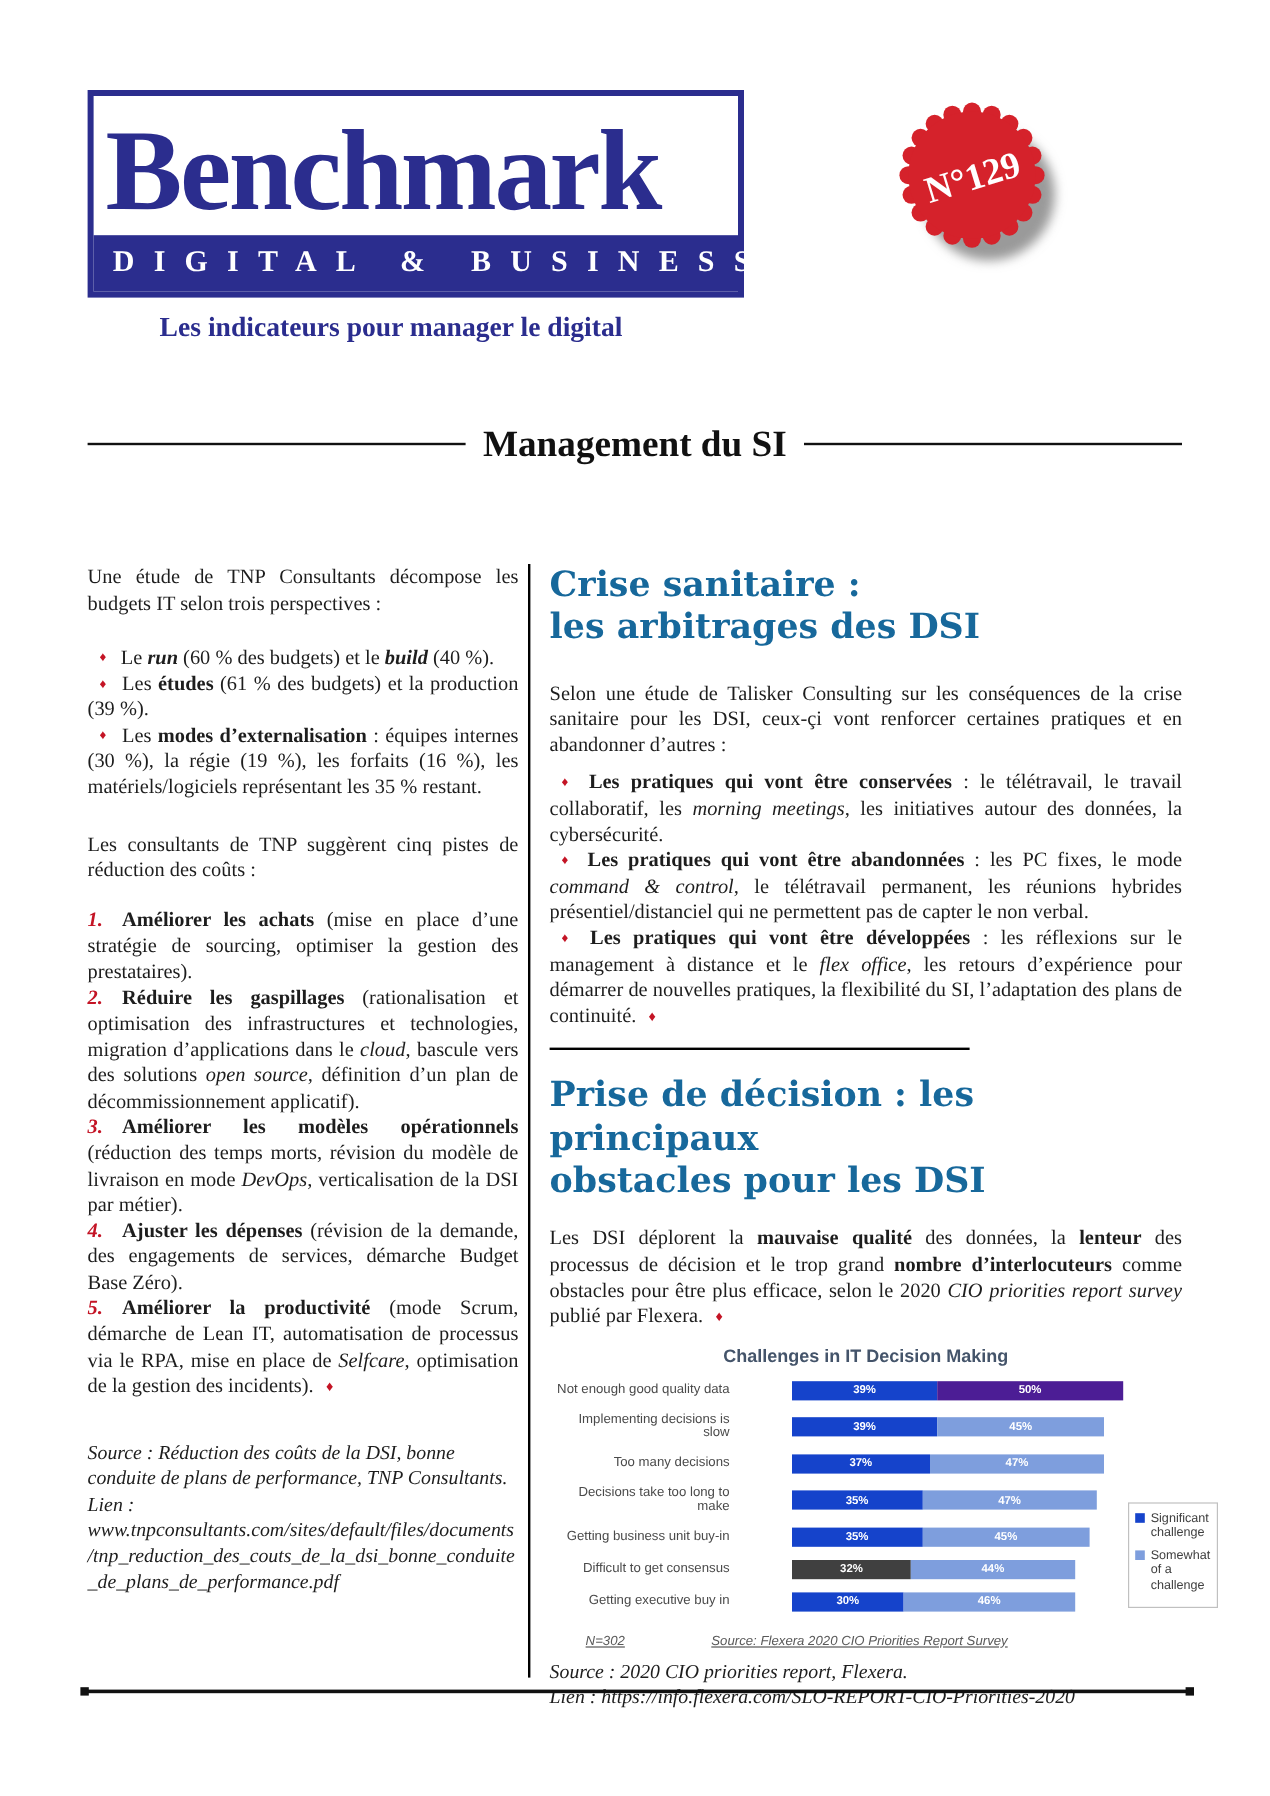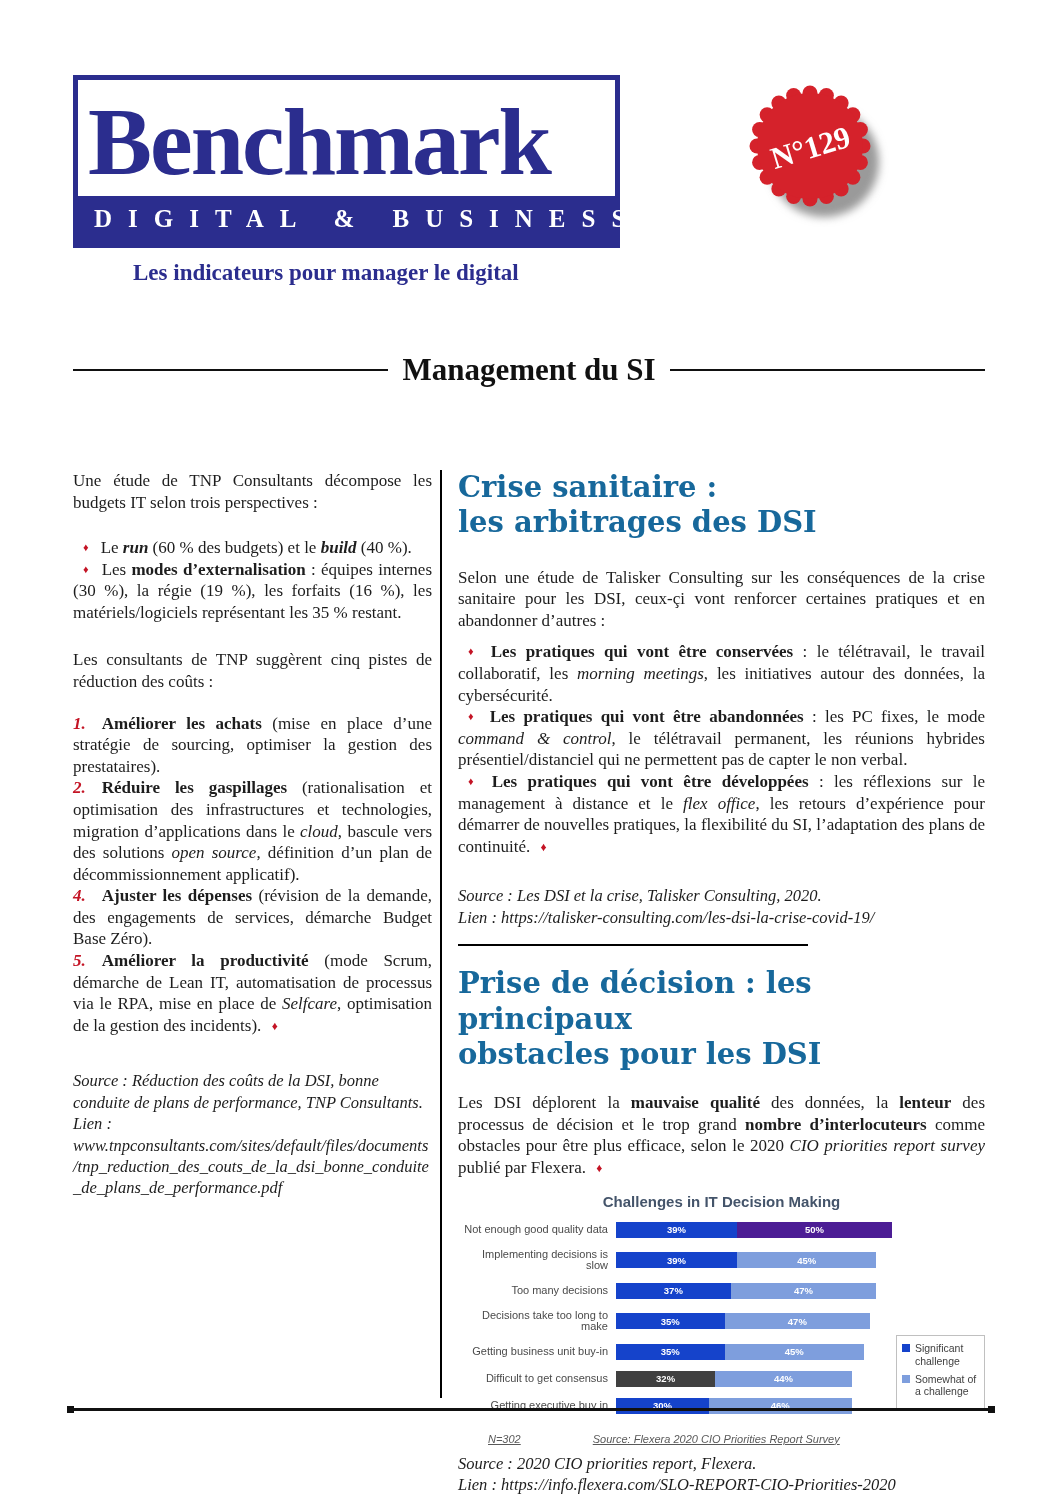--- a/index.html
+++ b/index.html
@@ -53,21 +53,21 @@
   .source-block{margin-top:34px;font-style:italic;font-size:16.5px;line-height:1.3;}
   .source-block .lien{overflow-wrap:anywhere;}
 
   .mid-rule{height:2px;background:#000;width:350px;margin:16px 0 20px 0;}
 
   
   .chart{margin-top:14px;font-family:"Liberation Sans",sans-serif;}
   .chart-title{text-align:center;font-weight:bold;font-size:15px;color:#44546A;margin-bottom:12px;}
   .chart-body{display:flex;align-items:flex-end;}
   .chart-rows{flex:1;}
-  .chart-row{display:flex;align-items:center;margin-bottom:11px;}
+  .chart-row{display:flex;align-items:center;margin-bottom:11px;gap:44px;}
   .chart-cat{width:150px;text-align:right;padding-right:8px;font-size:11px;color:#4a4a4a;line-height:1.05;}
   .chart-bars{display:flex;height:16px;}
   .chart-seg{height:16px;display:flex;align-items:center;justify-content:center;
              color:#fff;font-size:9.5px;font-weight:bold;}
   .chart-legend{width:88px;border:1px solid #c0c0c0;background:#fff;padding:6px 5px;
                 font-size:10.5px;color:#404040;line-height:1.18;margin-bottom:14px;margin-left:4px;}
   .legend-entry{display:flex;margin-bottom:6px;}
   .legend-swatch{width:8px;height:8px;margin:2px 5px 0 0;flex:none;}
   .chart-notes{display:flex;font-style:italic;font-size:11px;color:#595959;margin-top:8px;text-decoration:underline;}
   .chart-notes .n-note{margin-left:30px;}
@@ -134,26 +134,28 @@
     <div class="title">Management du SI</div>
     <div class="rule"></div>
   </div>
 
   <div class="columns">
 
     <div class="col-left">
       <p class="body-par">Une étude de TNP Consultants décompose les budgets IT selon trois perspectives :</p>
       <ul class="diamond">
         <li><span class="bullet-marker">♦</span><span><span class="s-n">Le </span><span class="s-bi">run</span><span class="s-n"> (60 % des budgets) et le </span><span class="s-bi">build</span><span class="s-n"> (40 %).</span></span></li>
+        <li><span class="bullet-marker">♦</span><span><span class="s-n">Les </span><span class="s-b">études</span><span class="s-n"> (61 % des budgets) et la production (39 %).</span></span></li>
         <li><span class="bullet-marker">♦</span><span><span class="s-n">Les </span><span class="s-b">modes d’externalisation</span><span class="s-n"> : équipes internes (30 %), la régie (19 %), les forfaits (16 %), les matériels/logiciels représentant les 35 % restant.</span></span></li>
       </ul>
       <p class="body-par gap-lg">Les consultants de TNP suggèrent cinq pistes de réduction des coûts :</p>
       <ol class="rednum">
         <li><span class="num-marker">1.</span><span><span class="s-b">Améliorer les achats</span><span class="s-n"> (mise en place d’une stratégie de sourcing, optimiser la gestion des prestataires).</span></span></li>
         <li><span class="num-marker">2.</span><span><span class="s-b">Réduire les gaspillages</span><span class="s-n"> (rationalisation et optimisation des infrastructures et technologies, migration d’applications dans le </span><span class="s-i">cloud</span><span class="s-n">, bascule vers des solutions </span><span class="s-i">open source</span><span class="s-n">, définition d’un plan de décommissionnement applicatif).</span></span></li>
+        <li><span class="num-marker">3.</span><span><span class="s-b">Améliorer les modèles opérationnels</span><span class="s-n"> (réduction des temps morts, révision du modèle de livraison en mode </span><span class="s-i">DevOps</span><span class="s-n">, verticalisation de la DSI par métier).</span></span></li>
         <li><span class="num-marker">4.</span><span><span class="s-b">Ajuster les dépenses</span><span class="s-n"> (révision de la demande, des engagements de services, démarche Budget Base Zéro).</span></span></li>
         <li><span class="num-marker">5.</span><span><span class="s-b">Améliorer la productivité</span><span class="s-n"> (mode Scrum, démarche de Lean IT, automatisation de processus via le RPA, mise en place de </span><span class="s-i">Selfcare</span><span class="s-n">, optimisation de la gestion des incidents). </span><span class="s-end">♦</span></span></li>
       </ol>
       <div class="source-block">
         <div>Source : Réduction des coûts de la DSI, bonne conduite de plans de performance, TNP Consultants.</div>
         <div class="lien">Lien : www.tnpconsultants.com/sites/default/files/documents/tnp_reduction_des_couts_de_la_dsi_bonne_conduite_de_plans_de_performance.pdf</div>
       </div>
     </div>
 
     <div class="col-divider"></div>
@@ -163,24 +165,20 @@
         <h2 class="article">
           <span class="hl">Crise sanitaire :</span>
           <span class="hl">les arbitrages des DSI</span>
         </h2>
         <p class="body-par">Selon une étude de Talisker Consulting sur les conséquences de la crise sanitaire pour les DSI, ceux-çi vont renforcer certaines pratiques et en abandonner d’autres :</p>
         <ul class="diamond" style="margin-top:2px;">
           <li><span class="bullet-marker">♦</span><span><span class="s-b">Les pratiques qui vont être conservées</span><span class="s-n"> : le télétravail, le travail collaboratif, les </span><span class="s-i">morning meetings</span><span class="s-n">, les initiatives autour des données, la cybersécurité.</span></span></li>
           <li><span class="bullet-marker">♦</span><span><span class="s-b">Les pratiques qui vont être abandonnées</span><span class="s-n"> : les PC fixes, le mode </span><span class="s-i">command &amp; control</span><span class="s-n">, le télétravail permanent, les réunions hybrides présentiel/distanciel qui ne permettent pas de capter le non verbal.</span></span></li>
           <li><span class="bullet-marker">♦</span><span><span class="s-b">Les pratiques qui vont être développées</span><span class="s-n"> : les réflexions sur le management à distance et le </span><span class="s-i">flex office</span><span class="s-n">, les retours d’expérience pour démarrer de nouvelles pratiques, la flexibilité du SI, l’adaptation des plans de continuité. </span><span class="s-end">♦</span></span></li>
         </ul>
-        <div class="source-block" style="margin-top:28px;">
-          <div>Source : Les DSI et la crise, Talisker Consulting, 2020.</div>
-          <div class="lien">Lien : https://talisker-consulting.com/les-dsi-la-crise-covid-19/</div>
-        </div>
       </div>
 
       <div class="mid-rule"></div>
 
       <div>
         <h2 class="article" style="margin-bottom:20px;">
           <span class="hl">Prise de décision : les principaux</span>
           <span class="hl">obstacles pour les DSI</span>
         </h2>
         <p class="body-par"><span class="s-n">Les DSI déplorent la </span><span class="s-b">mauvaise qualité</span><span class="s-n"> des données, la </span><span class="s-b">lenteur</span><span class="s-n"> des processus de décision et le trop grand </span><span class="s-b">nombre d’interlocuteurs</span><span class="s-n"> comme obstacles pour être plus efficace, selon le 2020 </span><span class="s-i">CIO priorities report survey</span><span class="s-n"> publié par Flexera. </span><span class="s-end">♦</span></p>

